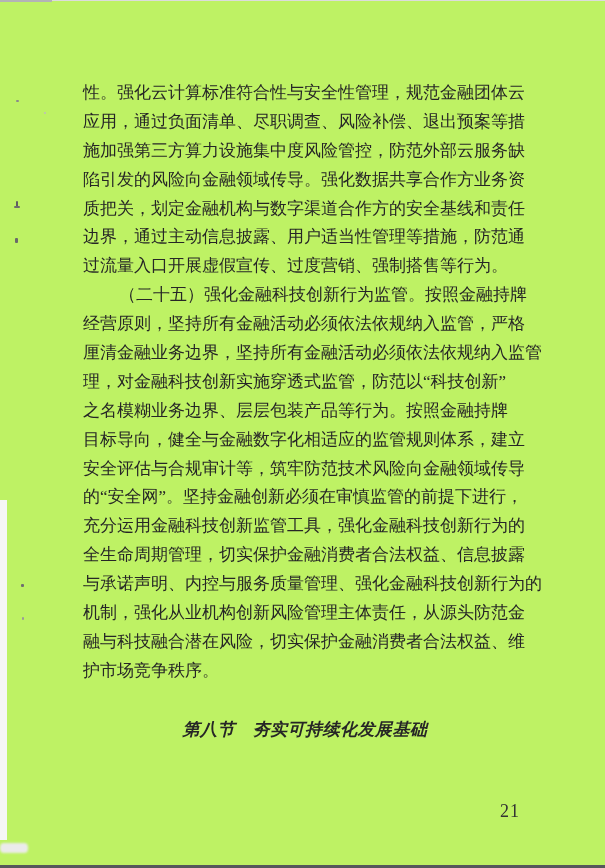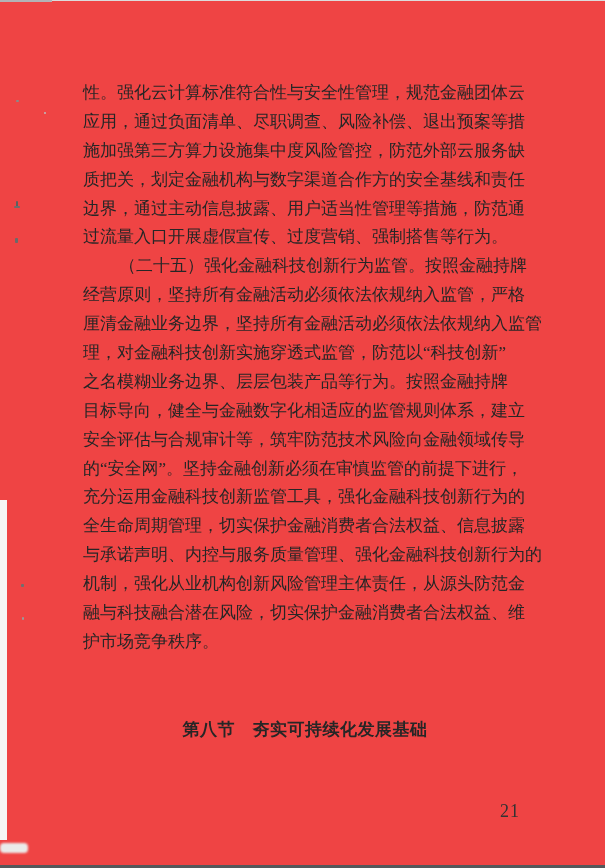--- a/index.html
+++ b/index.html
@@ -4,21 +4,21 @@
 <style>
   html, body {
     margin: 0;
     padding: 0;
     background: #ffffff;
   }
   .page {
     position: relative;
     width: 605px;
     height: 868px;
-    background: #ef4444;
+    background: #bef264;
     overflow: hidden;
     font-family: "Liberation Serif", "DejaVu Serif", serif;
   }
   
   .edge-top-line {
     position: absolute;
     top: 0; left: 0;
     width: 605px; height: 1px;
     background: #dcdcdc;
   }
@@ -85,20 +85,21 @@
     position: absolute;
     left: 83px;
     top: 716px;
     width: 444px;
     text-align: center;
     color: #262626;
     font-size: 17px;
     font-weight: 600;
     line-height: 28px;
     letter-spacing: 0.5px;
+    font-style: italic;
   }
 
   
   .page-number {
     position: absolute;
     left: 500px;
     top: 801px;
     color: #333333;
     font-size: 18px;
     letter-spacing: 1px;
@@ -119,20 +120,21 @@
   <div class="speck s3"></div>
   <div class="speck s3b"></div>
   <div class="speck s4"></div>
   <div class="speck s5"></div>
   <div class="speck s6"></div>
 
   <div class="text-block">
     <div class="line">性。强化云计算标准符合性与安全性管理，规范金融团体云</div>
     <div class="line">应用，通过负面清单、尽职调查、风险补偿、退出预案等措</div>
     <div class="line">施加强第三方算力设施集中度风险管控，防范外部云服务缺</div>
+    <div class="line">陷引发的风险向金融领域传导。强化数据共享合作方业务资</div>
     <div class="line">质把关，划定金融机构与数字渠道合作方的安全基线和责任</div>
     <div class="line">边界，通过主动信息披露、用户适当性管理等措施，防范通</div>
     <div class="line">过流量入口开展虚假宣传、过度营销、强制搭售等行为。</div>
     <div class="line indent">（二十五）强化金融科技创新行为监管。按照金融持牌</div>
     <div class="line">经营原则，坚持所有金融活动必须依法依规纳入监管，严格</div>
     <div class="line">厘清金融业务边界，坚持所有金融活动必须依法依规纳入监管</div>
     <div class="line">理，对金融科技创新实施穿透式监管，防范以“科技创新”</div>
     <div class="line">之名模糊业务边界、层层包装产品等行为。按照金融持牌</div>
     <div class="line">目标导向，健全与金融数字化相适应的监管规则体系，建立</div>
     <div class="line">安全评估与合规审计等，筑牢防范技术风险向金融领域传导</div>

